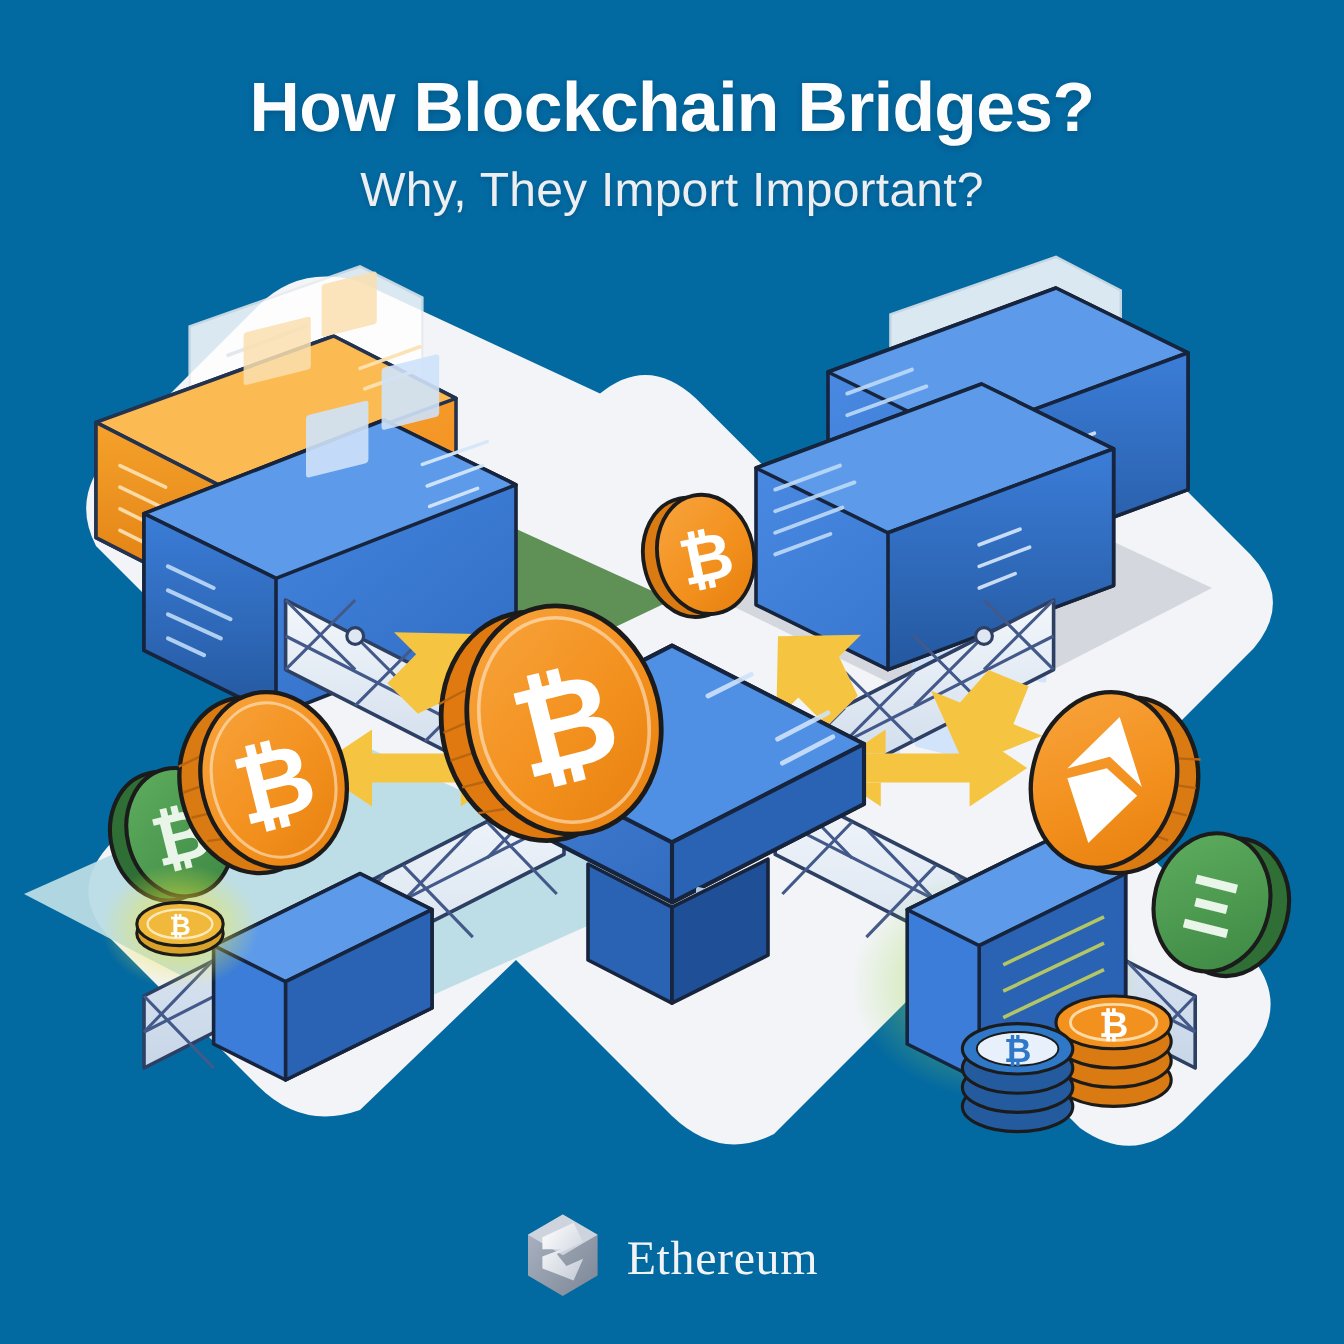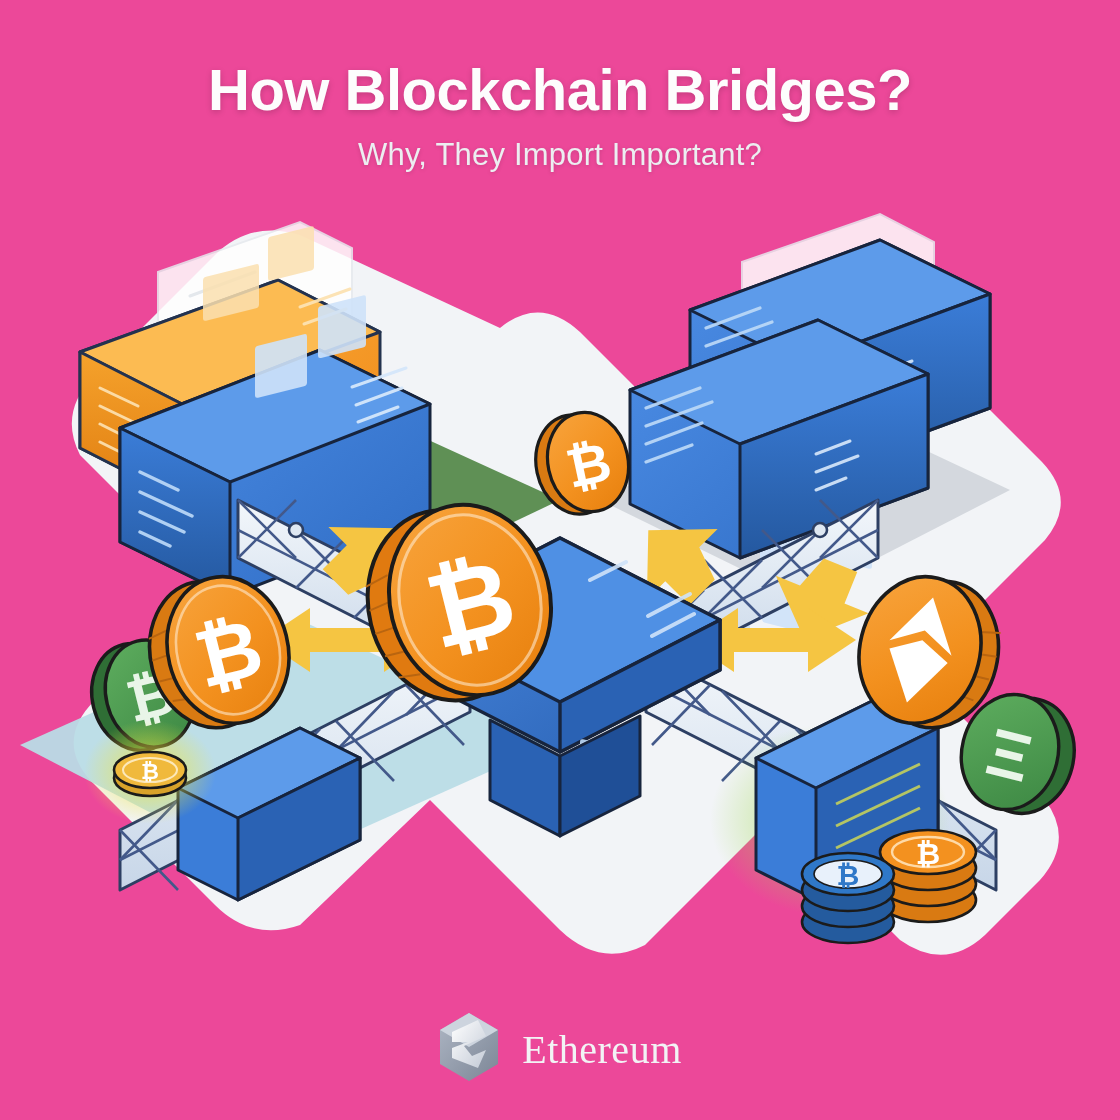--- a/index.html
+++ b/index.html
@@ -20,21 +20,21 @@
     position:absolute; left:0; top:60px; width:1120px;
     text-align:center; z-index:40;
   }
   .title{
     font-size:58px; font-weight:bold; color:#fdfdfd;
     letter-spacing:-0.5px; line-height:1.05;
     text-shadow:0 2px 6px rgba(0,0,0,.18);
   }
   .subtitle{
     margin-top:16px;
-    font-size:31px; font-weight:400; color:#eceef1;
+    font-size:40px; font-weight:400; color:#eceef1;
     letter-spacing:0.2px;
     text-shadow:0 1px 4px rgba(0,0,0,.15);
   }
   
   .footer{
     position:absolute; left:0; bottom:34px; width:1120px;
     display:flex; align-items:center; justify-content:center; gap:22px;
     z-index:40;
     font-family:Liberation Serif, serif;
   }
@@ -44,21 +44,21 @@
   
   .stage{
     position:absolute; left:0; top:200px; width:1120px; height:800px;
     z-index:10;
   }
   .stage svg{ display:block; }
 </style>
 </head>
 <body style="background: rgb(79, 85, 98);">
 
-<div id="poster" style="background: #ec4899;">
+<div id="poster" style="background: #0369a1;">
 
   <div class="header">
     <div class="title">How Blockchain Bridges?</div>
     <div class="subtitle">Why, They Import Important?</div>
   </div>
 
   <div class="stage">
   <svg width="1120" height="800" viewBox="0 0 1120 800" xmlns="http://www.w3.org/2000/svg">
     <defs>
       <linearGradient id="gOrangeSlab" x1="0" y1="0" x2="1" y2="1">

